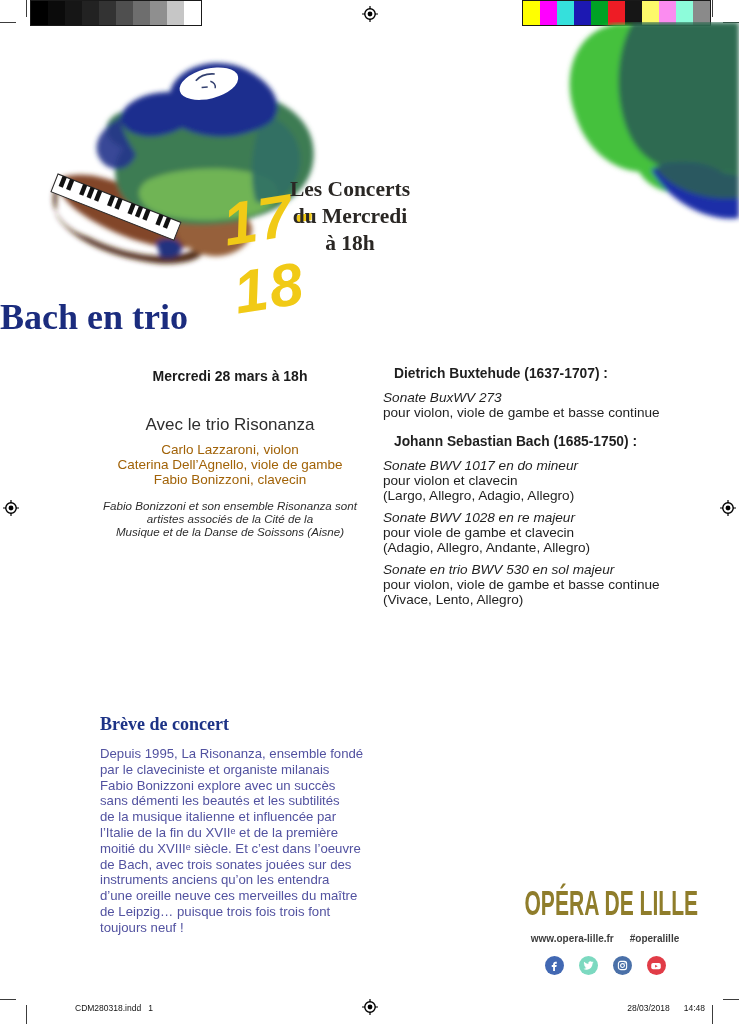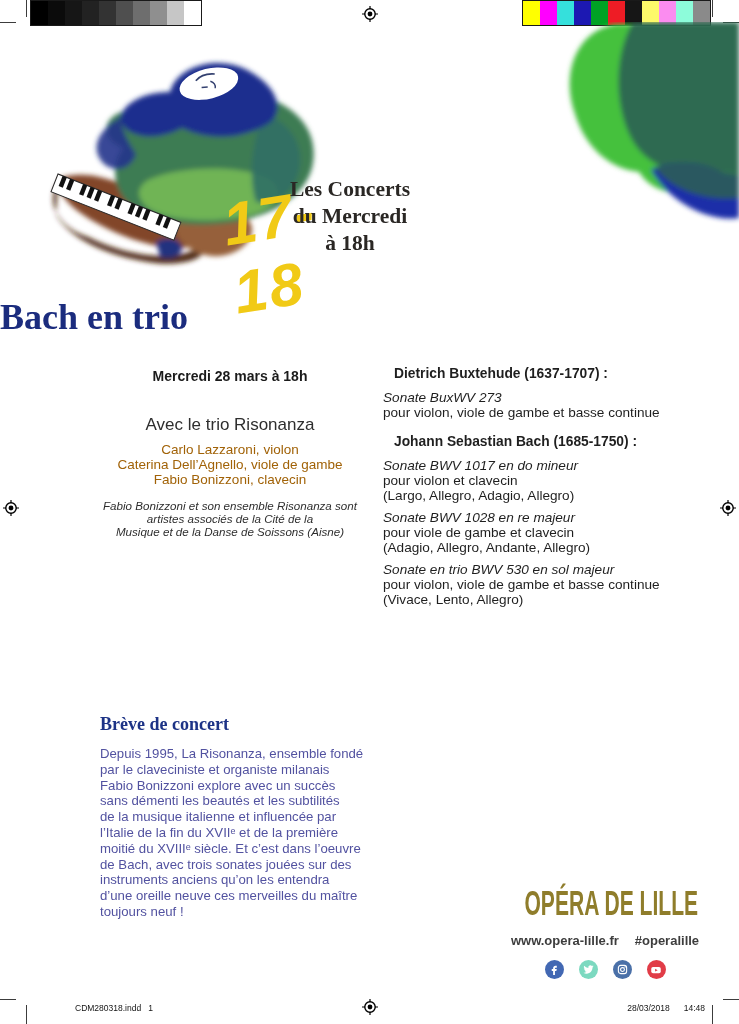--- a/index.html
+++ b/index.html
@@ -39,21 +39,21 @@
   .work-title{font-style:italic;}
   
   .breve{position:absolute;left:100px;top:714px;width:300px;}
   .breve-head{font-family:"Liberation Serif",serif;font-weight:700;font-size:18px;color:#1d3386;}
   .breve-body{margin-top:11px;font-size:13.2px;line-height:15.8px;color:#5252a0;}
   
   .brand{position:absolute;left:500px;top:888px;width:210px;text-align:center;}
   .logo{display:inline-block;font-weight:700;font-size:27px;letter-spacing:0px;
         transform:scale(0.78,1.3);transform-origin:center;white-space:nowrap;}
   .site-row{margin-top:14px;display:flex;justify-content:center;gap:16px;
-        font-size:13px;font-weight:700;color:#3d3d3d;}
+        font-size:10px;font-weight:700;color:#3d3d3d;}
   .social-row{margin-top:12px;display:flex;justify-content:center;gap:15px;}
   .soc{width:19px;height:19px;border-radius:50%;display:flex;align-items:center;justify-content:center;}
   .soc svg{display:block;}
   
   .slug{position:absolute;top:1003px;font-size:8.5px;color:#141414;white-space:pre;}
   .slug-left{left:75px;}
   .slug-right{right:34px;display:flex;gap:14px;}
 </style>
 </head>
 <body>
@@ -224,20 +224,21 @@
       <div>Depuis 1995, La Risonanza, ensemble fondé</div>
       <div>par le claveciniste et organiste milanais</div>
       <div>Fabio Bonizzoni explore avec un succès</div>
       <div>sans démenti les beautés et les subtilités</div>
       <div>de la musique italienne et influencée par</div>
       <div>l’Italie de la fin du XVIIᵉ et de la première</div>
       <div>moitié du XVIIIᵉ siècle. Et c’est dans l’oeuvre</div>
       <div>de Bach, avec trois sonates jouées sur des</div>
       <div>instruments anciens qu’on les entendra</div>
       <div>d’une oreille neuve ces merveilles du maître</div>
+      <div>de Leipzig… puisque trois fois trois font</div>
       <div>toujours neuf !</div>
     </div>
   </div>
 
   <div class="brand">
     <span class="logo" style="color: rgb(143, 125, 43);">OPÉRA DE LILLE</span>
     <div class="site-row">
       <span>www.opera-lille.fr</span>
       <span>#operalille</span>
     </div>

